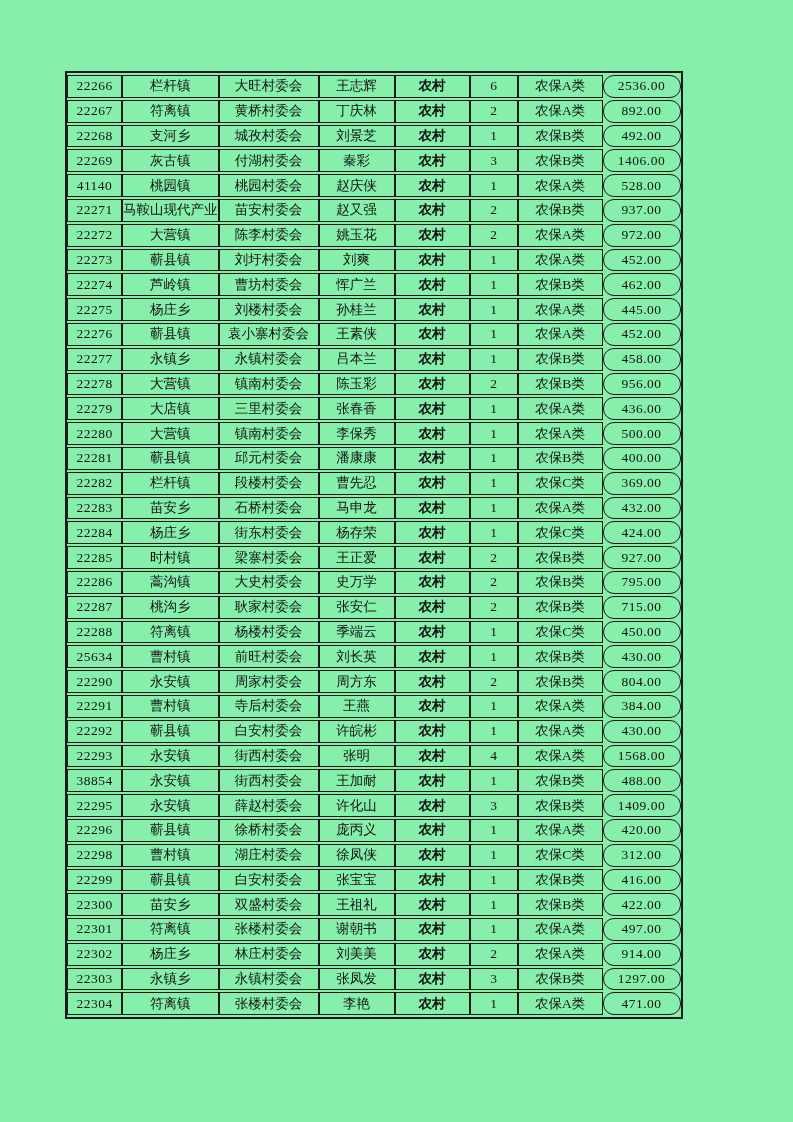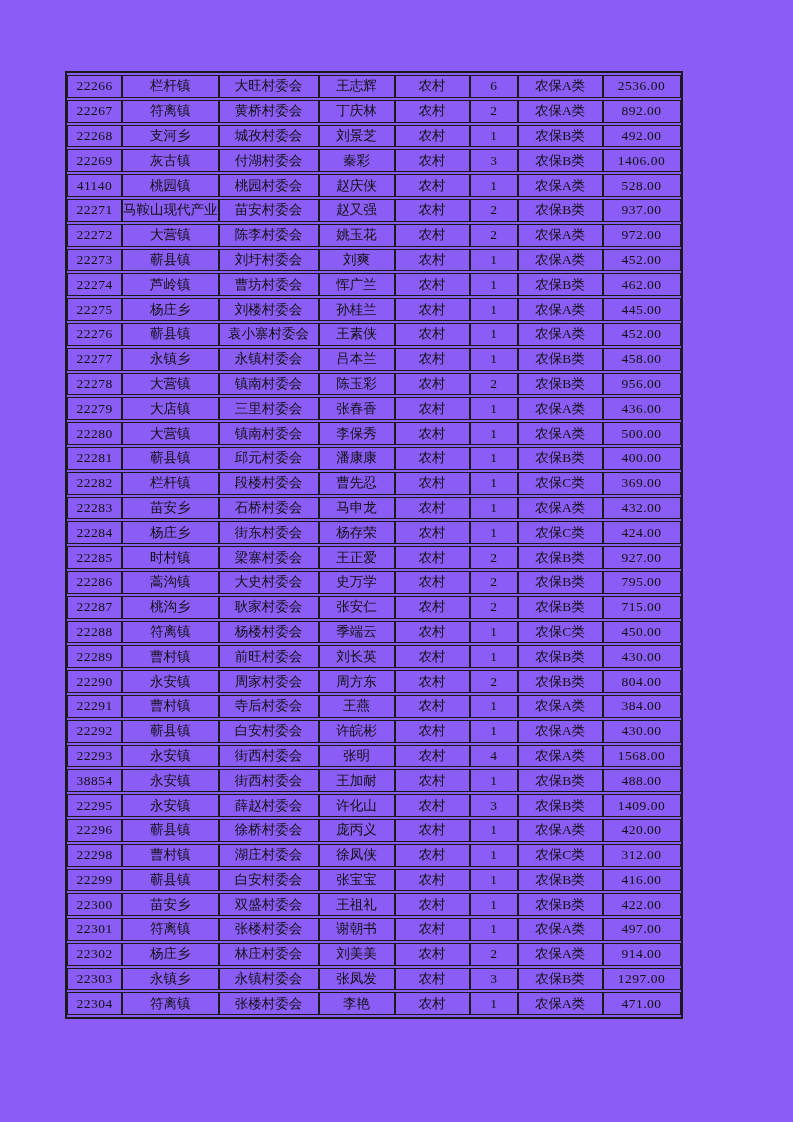--- a/index.html
+++ b/index.html
@@ -4,21 +4,21 @@
 <style>
   html, body {
     margin: 0;
     padding: 0;
     background: #ffffff;
   }
   .page {
     position: relative;
     width: 793px;
     height: 1122px;
-    background: #8b5cf6;
+    background: #86efac;
     overflow: hidden;
     font-family: "Liberation Serif", "DejaVu Serif", serif;
   }
   table.data-table {
     position: absolute;
     left: 65px;
     top: 71px;
     border-collapse: separate;
     border-spacing: 0 2px;
     border: 2px solid #1a1a1a;
@@ -34,24 +34,24 @@
     font-size: 13.5px;
     line-height: 18px;
     color: #111111;
     white-space: nowrap;
     overflow: hidden;
   }
   td.col-0 { width: 55px;  letter-spacing: 0.5px; }
   td.col-1 { width: 88px; margin-left: 20px; }
   td.col-2 { width: 100px; }
   td.col-3 { width: 76px; margin-left: 8px; }
-  td.col-4 { width: 75px; }
+  td.col-4 { width: 75px; font-weight: bold; }
   td.col-5 { width: 48px; }
   td.col-6 { width: 85px; }
-  td.col-7 { width: 78px; letter-spacing: 0.5px; }
+  td.col-7 { width: 78px; letter-spacing: 0.5px; border-radius: 11px; }
 </style>
 </head>
 <body>
 
 <div class="page">
   <table class="data-table">
     <tbody>
         <tr>
           <td class="col-0">22266</td>
           <td class="col-1">栏杆镇</td>
@@ -276,21 +276,21 @@
           <td class="col-0">22288</td>
           <td class="col-1">符离镇</td>
           <td class="col-2">杨楼村委会</td>
           <td class="col-3">季端云</td>
           <td class="col-4">农村</td>
           <td class="col-5">1</td>
           <td class="col-6">农保C类</td>
           <td class="col-7">450.00</td>
         </tr>
         <tr>
-          <td class="col-0">22289</td>
+          <td class="col-0">25634</td>
           <td class="col-1">曹村镇</td>
           <td class="col-2">前旺村委会</td>
           <td class="col-3">刘长英</td>
           <td class="col-4">农村</td>
           <td class="col-5">1</td>
           <td class="col-6">农保B类</td>
           <td class="col-7">430.00</td>
         </tr>
         <tr>
           <td class="col-0">22290</td>

